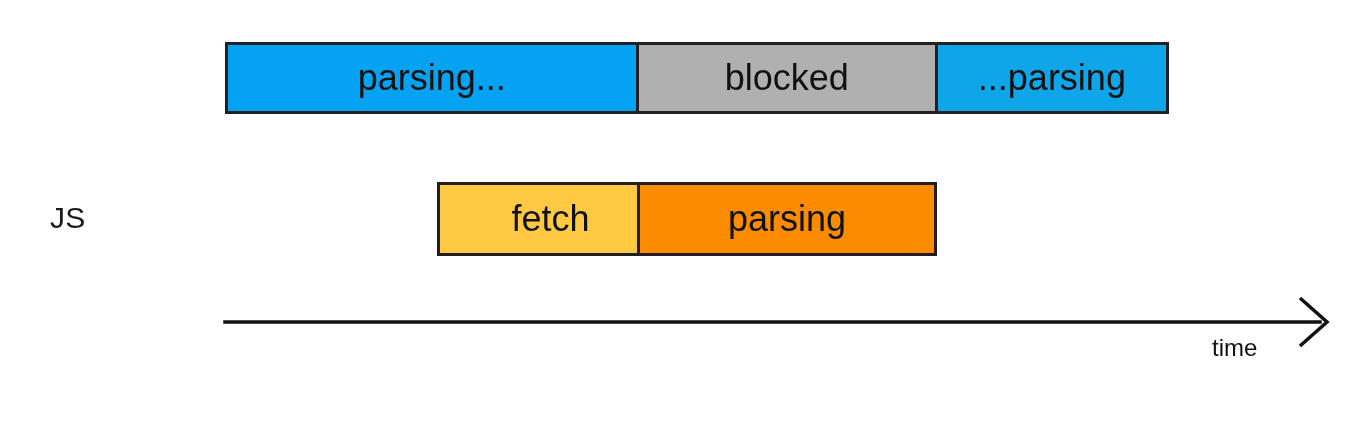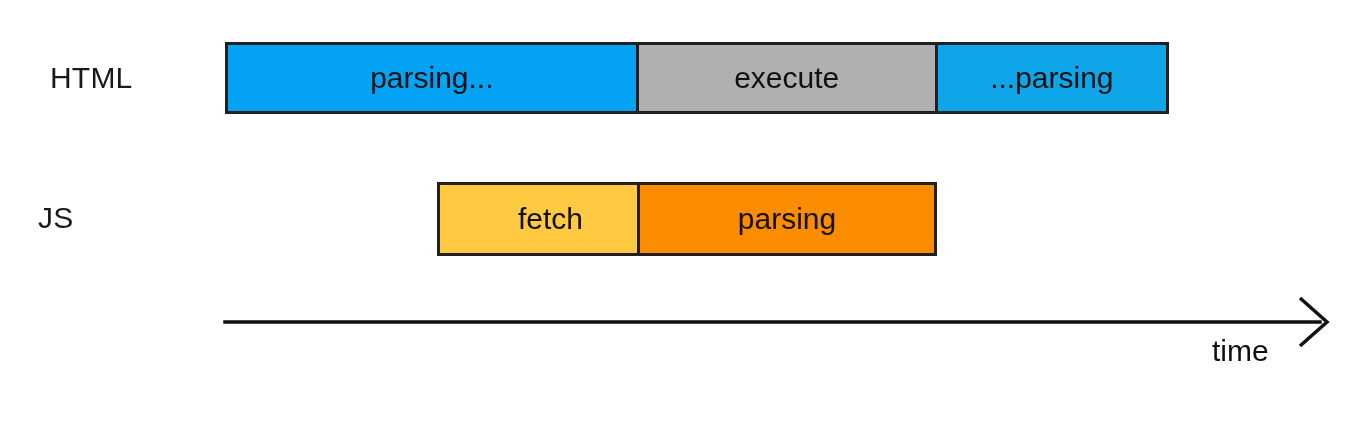--- a/index.html
+++ b/index.html
@@ -22,21 +22,21 @@
   .row-label {
     position: absolute;
     font-family: "Liberation Sans", sans-serif;
     font-size: 30px;
     color: #1a1a1a;
     letter-spacing: 0.2px;
     white-space: nowrap;
     line-height: 1;
   }
   #label-html { left: 50px; top: 63px; }
-  #label-js   { left: 38px; top: 203px; }
+  #label-js   { left: 50px; top: 203px; }
 
   
   .bar {
     position: absolute;
     display: flex;
     box-sizing: border-box;
   }
   #bar-html {
     left: 225px;
     top: 42px;
@@ -51,59 +51,58 @@
   }
   .seg {
     position: relative;
     box-sizing: border-box;
     border: 3px solid #231f20;
     margin-left: -3px;
     display: flex;
     align-items: center;
     justify-content: center;
     font-family: "Liberation Sans", sans-serif;
-    font-size: 30px;
+    font-size: 36px;
     color: #111111;
     white-space: nowrap;
     line-height: 1;
   }
   .seg:first-child { margin-left: 0; }
 
   
   #time-axis {
     position: absolute;
     left: 210px;
     top: 290px;
     width: 1140px;
     height: 70px;
   }
   #time-label {
     position: absolute;
     left: 1212px;
     top: 336px;
     font-family: "Liberation Sans", sans-serif;
-    font-size: 30px;
+    font-size: 24px;
     color: #111111;
     white-space: nowrap;
     line-height: 1;
   }
 </style>
 </head>
 <body>
 
 <div id="stage">
 
-  <div class="row-label" id="label-html">HTML</div>
 
   <div class="bar" id="bar-html">
     <div class="seg" style="width:415px; background:#03A2F2;">
       <span>parsing...</span>
     </div>
     <div class="seg" style="width:303px; background:#B0B0B0;">
-      <span>execute</span>
+      <span>blocked</span>
     </div>
     <div class="seg" style="width:235px; background:#0ea5e9;">
       <span>...parsing</span>
     </div>
   </div>
 
   <div class="row-label" id="label-js">JS</div>
 
   <div class="bar" id="bar-js">
     <div class="seg" style="width:203px; background:#FFCA42;padding-left:24px;">

